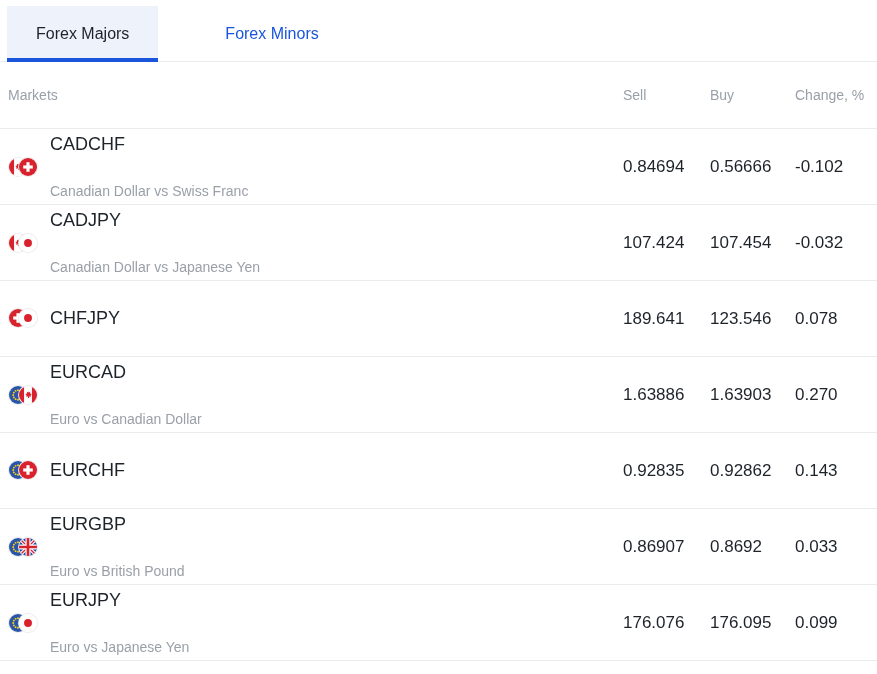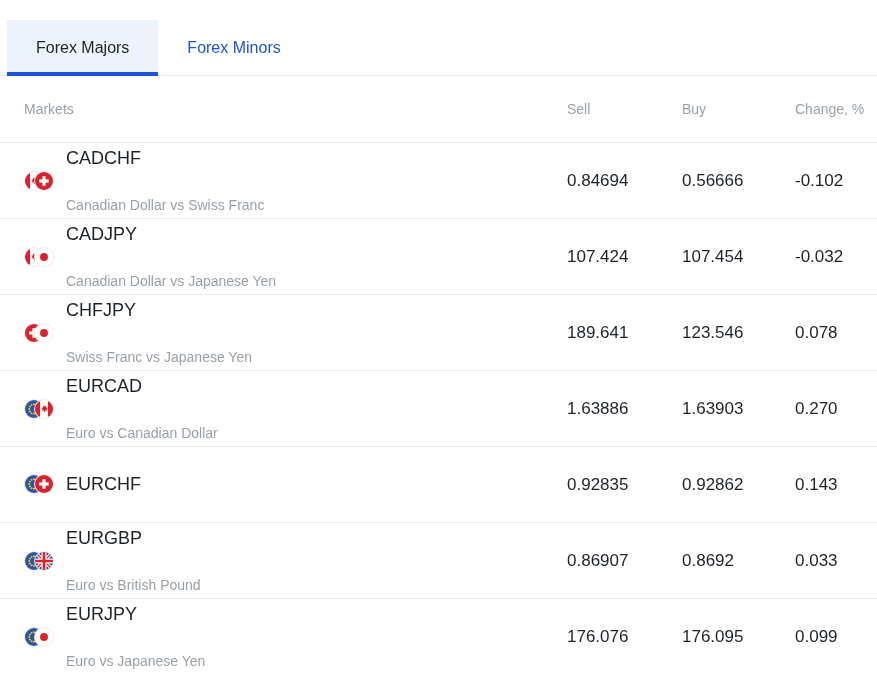--- a/index.html
+++ b/index.html
@@ -9,22 +9,23 @@
     height: 674px;
     overflow: hidden;
     font-family: "Liberation Sans", "DejaVu Sans", sans-serif;
     color: #1e2329;
   }
 
   
   .tabbar {
     display: flex;
     align-items: flex-end;
-    padding: 20px 0 0 7px;
+    padding: 6px 0 0 7px;
     border-bottom: 1px solid #e9ecef;
+    gap: 38px;
   }
   .tab {
     font-size: 16px;
     padding: 19px 29px 15px;
     border-bottom: 4px solid transparent;
     margin-bottom: -1px;
     cursor: pointer;
     white-space: nowrap;
   }
   .tab.active {
@@ -34,22 +35,21 @@
   }
   .tab.inactive {
     color: #1a56db;
   }
 
   
   .grid-cols {
     display: grid;
     grid-template-columns: 1fr 87px 85px 82px;
     align-items: center;
-    padding-left: 24px;
-    gap: 28px;
+    padding-left: 8px;
   }
   .thead {
     height: 67px;
     border-bottom: 1px solid #e9ecef;
     color: #9aa0a8;
     font-size: 14px;
   }
   .row {
     height: 76px;
     border-bottom: 1px solid #e9ecef;
@@ -177,21 +177,20 @@
             </span>
             <span class="flag">
               <svg viewBox="0 0 32 32">
                 <rect width="32" height="32" fill="#fff"></rect>
                 <circle cx="16" cy="16" r="7" fill="#d8222d"></circle>
               </svg>
             </span>
           </span>
       <span class="pair-text">
         <div class="symbol">CHFJPY</div>
-        <div class="desc">Swiss Franc vs Japanese Yen</div>
       </span>
     </div>
     <div class="price">189.641</div>
     <div class="price">123.546</div>
     <div class="price">0.078</div>
   </div>
 
   <div class="grid-cols row">
     <div class="market-cell">
       <span class="flags">

